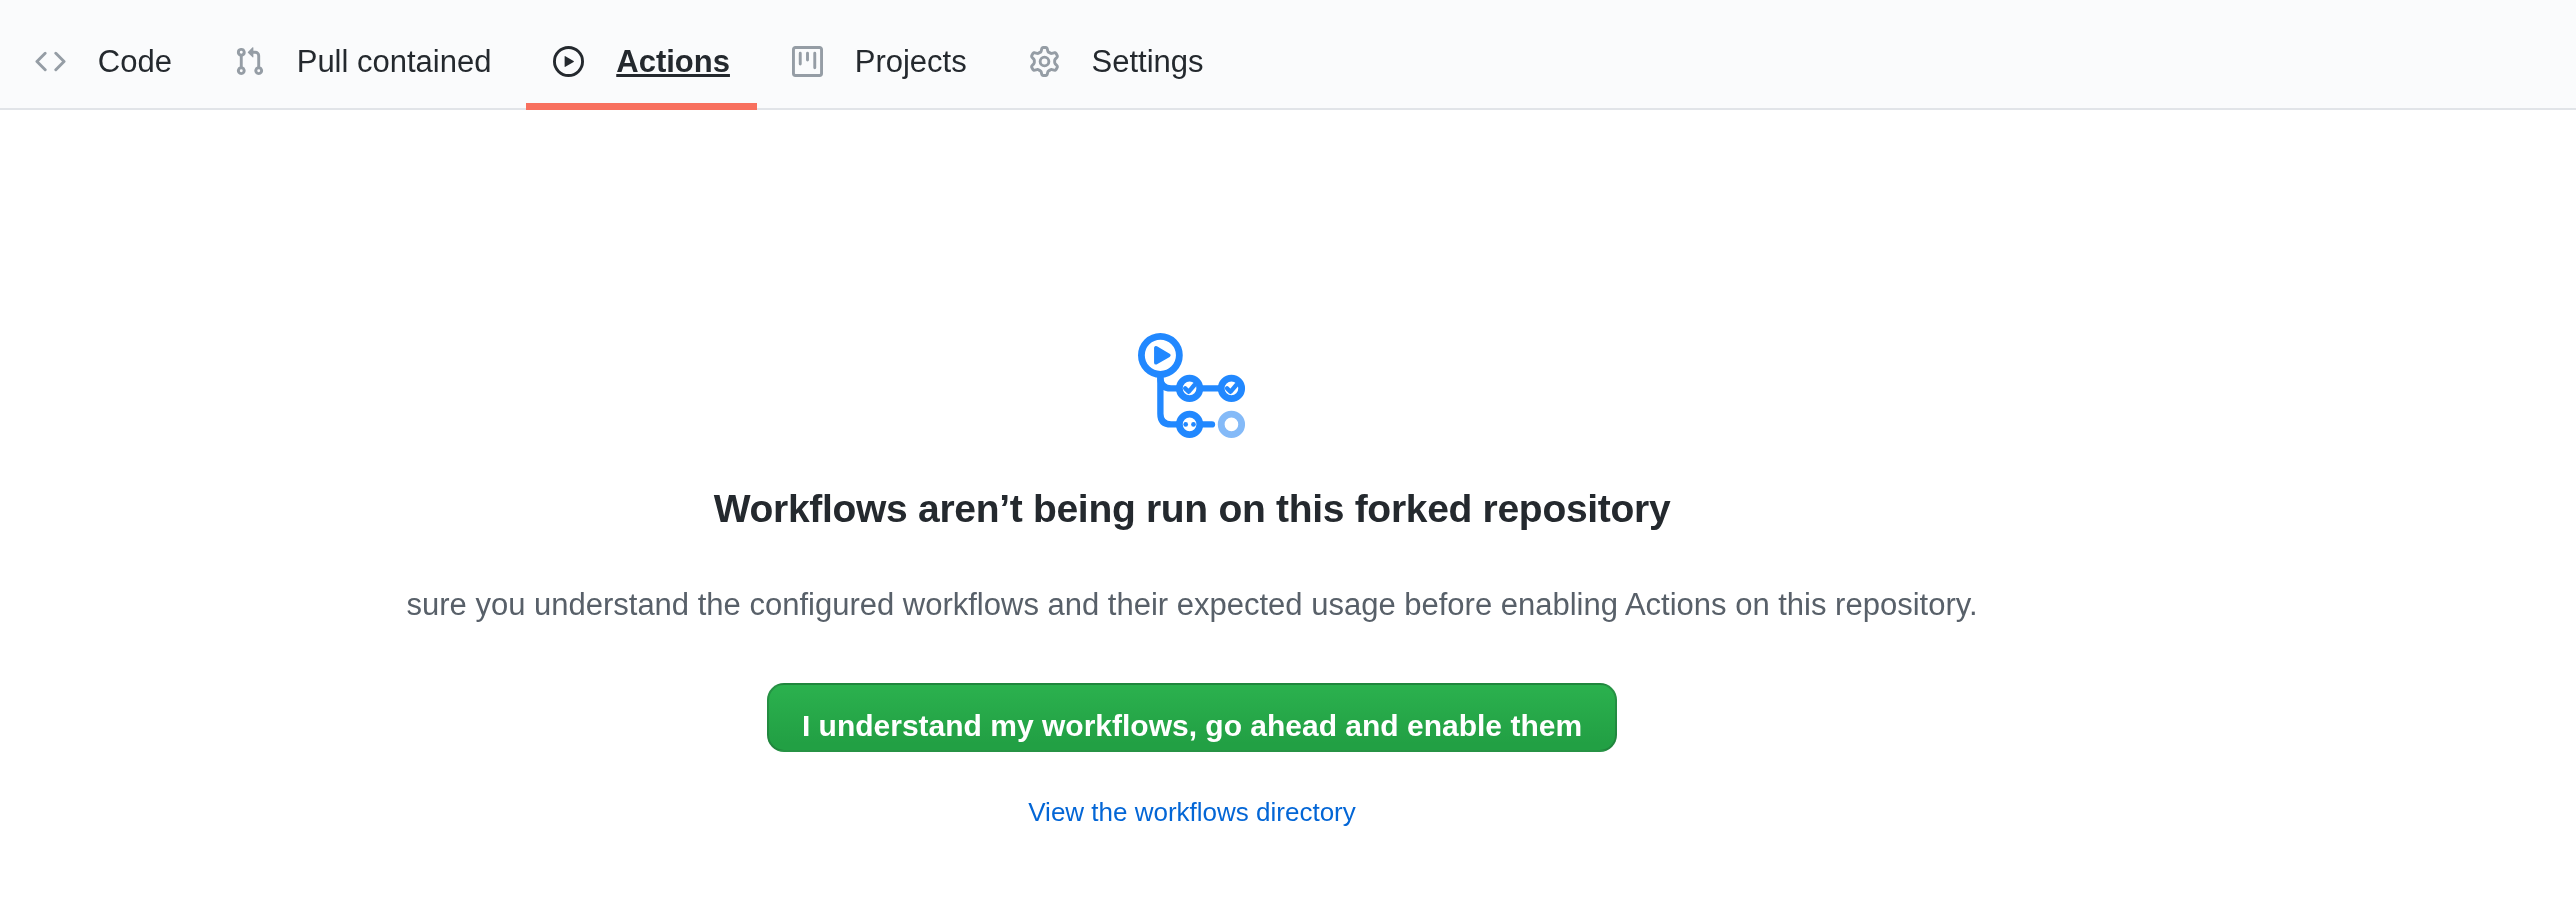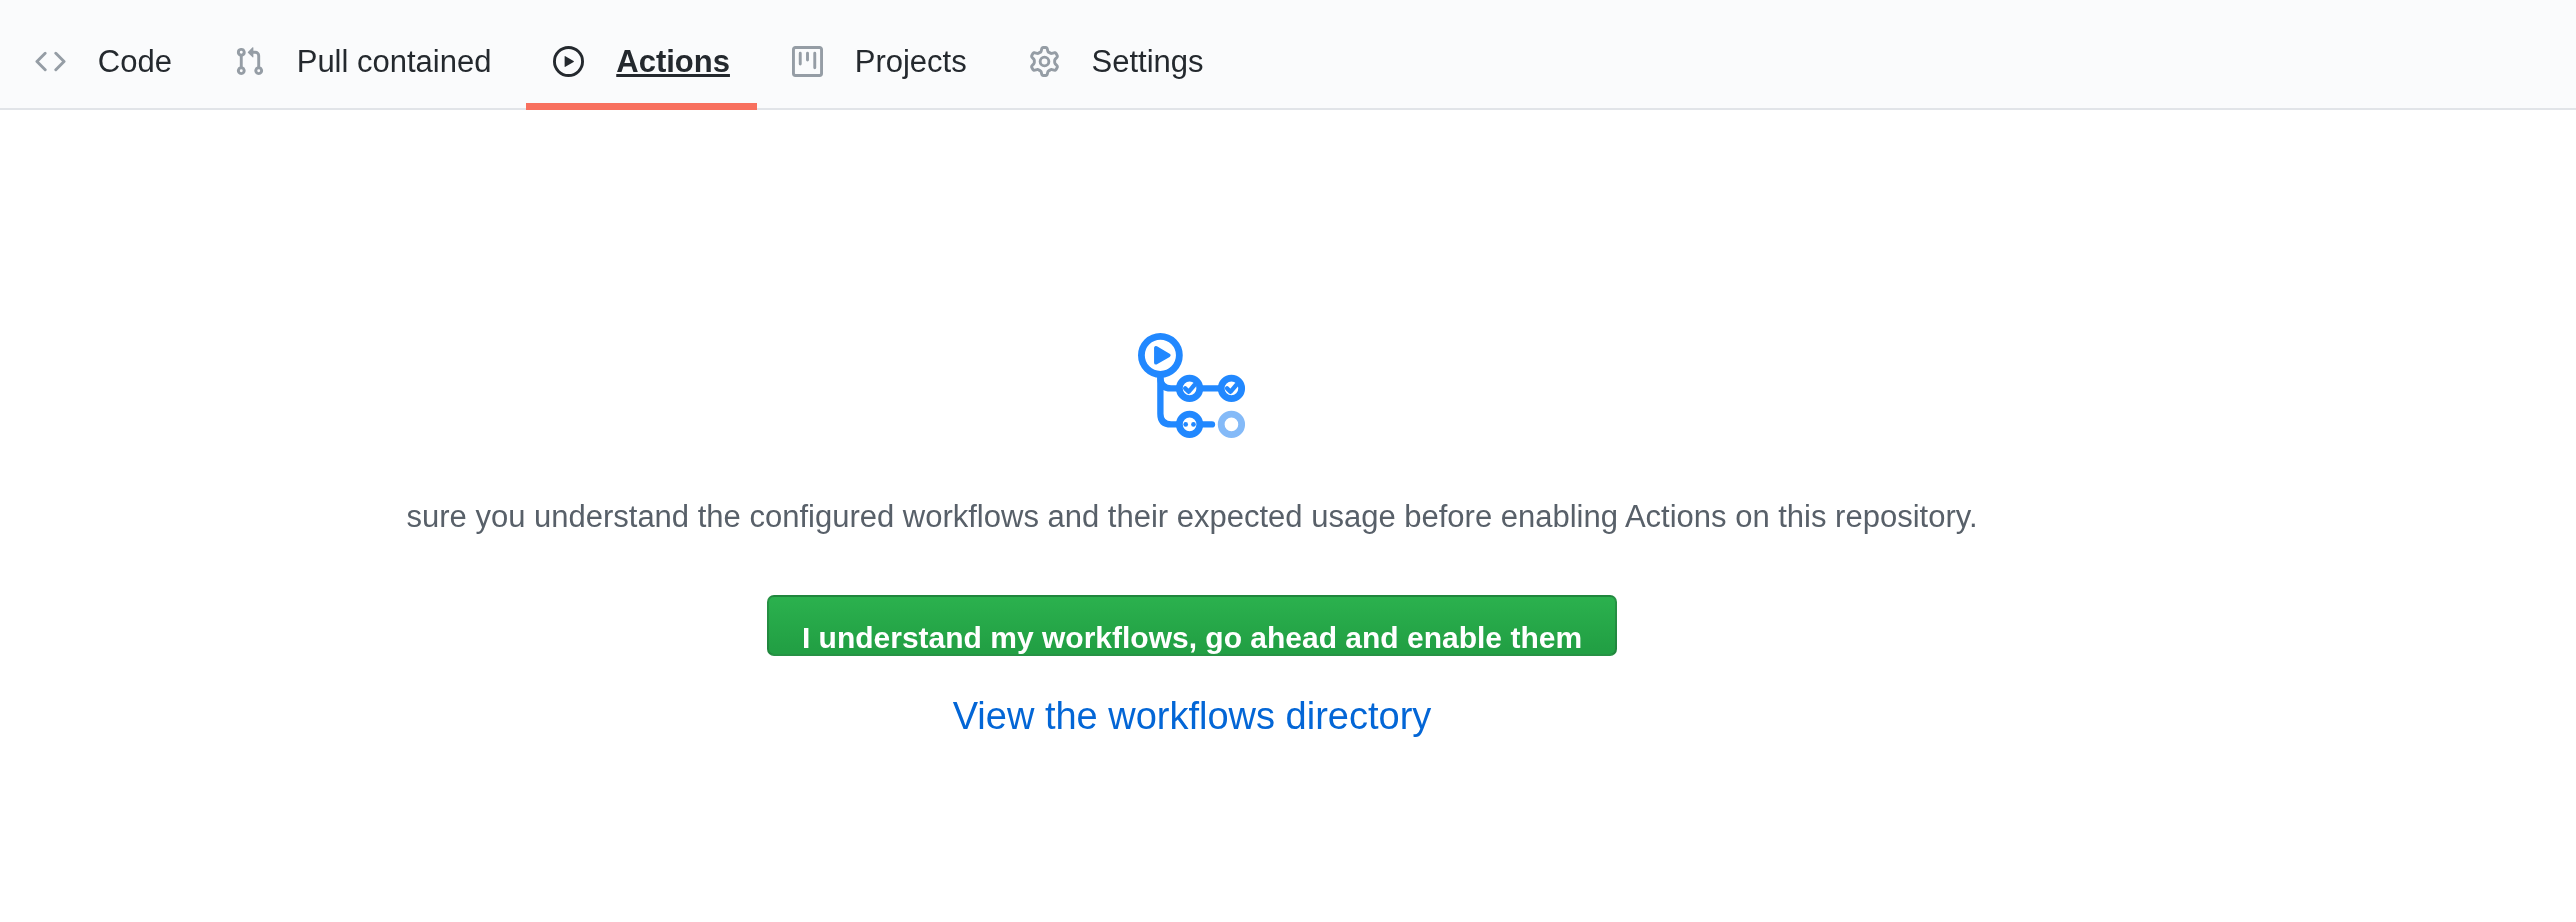--- a/index.html
+++ b/index.html
@@ -64,33 +64,33 @@
   }
   .blankslate-desc {
     margin: 13.7px auto 0 auto;
     font-size: 31px;
     line-height: 39px;
     color: #586069;
   }
   .enable-btn {
     margin-top: 59px;
     display: inline-block;
-    height: 61px;
+    height: 69px;
     padding: 12px 33px;
     font-family: inherit;
     font-size: 30px;
     font-weight: 700;
     line-height: 57px;
     color: #ffffff;
     background: linear-gradient(180deg, #2bb14e, #22a044 90%);
     border: 2px solid rgba(27,31,35,0.2);
-    border-radius: 7px;
+    border-radius: 17px;
     cursor: pointer;
   }
-  .link-row { margin-top: 41px; font-size: 38px; line-height: 39px; }
+  .link-row { margin-top: 41px; font-size: 26px; line-height: 39px; }
   .workflows-link {
     color: #0366d6;
     text-decoration: none;
     cursor: pointer;
   }
 </style>
 </head>
 <body>
 
 <nav class="repo-nav">
@@ -151,20 +151,21 @@
       <circle cx="98" cy="59" r="10.5" stroke="#2188ff" stroke-width="7"></circle>
       <path d="M93.5 59 L97 62.5 L103 55.5" stroke="#2188ff" stroke-width="4.5" stroke-linecap="round" stroke-linejoin="round"></path>
 
       <circle cx="55" cy="96" r="10.5" stroke="#2188ff" stroke-width="7"></circle>
       <circle cx="51" cy="96" r="2.4" fill="#2188ff"></circle>
       <circle cx="59" cy="96" r="2.4" fill="#2188ff"></circle>
 
       <circle cx="98" cy="96" r="10.5" stroke="#84baf8" stroke-width="7"></circle>
     </svg>
 
+    <h2 class="blankslate-title">Workflows aren’t being run on this forked repository</h2>
 
     <p class="blankslate-desc"><br><span>sure you understand the configured workflows and their expected usage before enabling Actions on this repository.</span></p>
 
     <div>
       <button class="enable-btn">I understand my workflows, go ahead and enable them</button>
     </div>
 
     <div class="link-row">
       <a class="workflows-link">View the workflows directory</a>
     </div>

